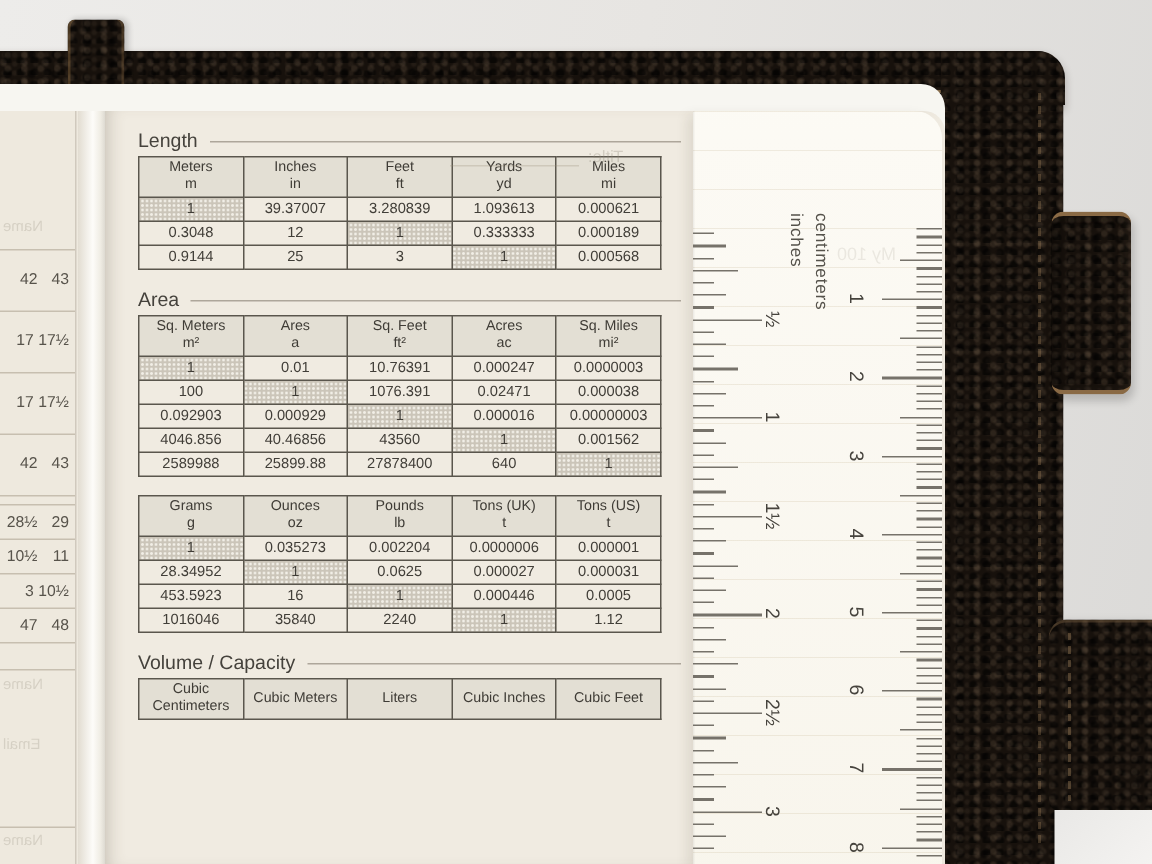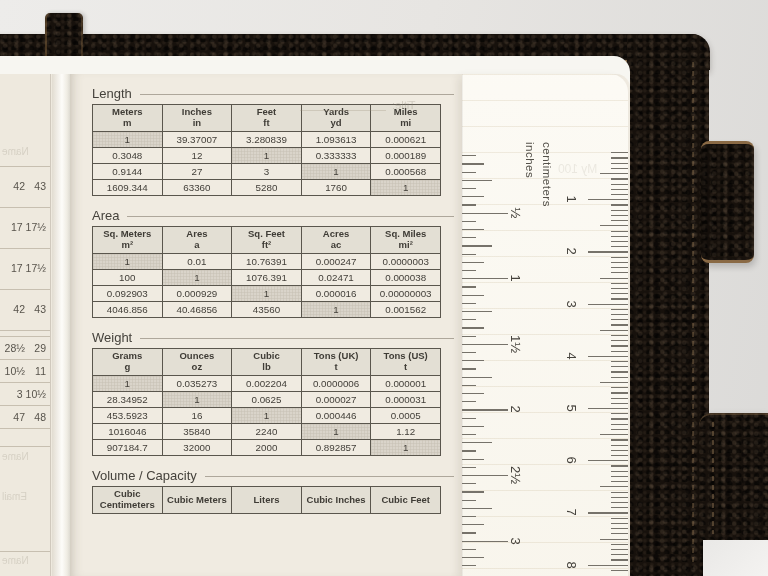--- a/index.html
+++ b/index.html
@@ -53,21 +53,21 @@
     border-radius:0 14px 0 0;box-shadow:inset 9px 0 12px -8px rgba(85,75,58,.30);}
   .page-content{position:absolute;left:22px;top:12px;width:362px;}
   .page-title{margin:0 0 16px 0;font-size:21px;font-weight:400;letter-spacing:.2px;color:#45423c;}
   .section{margin-bottom:12px;}
   .section-head{display:flex;align-items:baseline;margin-bottom:3px;}
   .section-label{font-size:13px;color:#45423c;white-space:nowrap;}
   .section-rule{flex:1;border-top:1px solid rgba(120,112,98,.55);margin-left:8px;transform:translateY(-3px);}
   .conv-table{border-collapse:collapse;table-layout:fixed;width:349px;color:#413e38;
     border:1.5px solid #4a4740;}
   .conv-table th,.conv-table td{border:1px solid #5a564d;text-align:center;vertical-align:middle;padding:0;}
-  .conv-table th{height:27px;background:#e3dfd4;font-weight:700;font-size:9.5px;line-height:1.12;color:#3f3c36;}
+  .conv-table th{height:27px;background:#e3dfd4;font-weight:400;font-size:9.5px;line-height:1.12;color:#3f3c36;}
   .conv-table td{height:16px;font-size:9.8px;}
   .conv-table td.shaded{background-color:#cbc5b9;
     background-image:radial-gradient(rgba(246,243,236,.9) .7px,transparent 1.1px);background-size:3px 3px;}
   .bleed-title{position:absolute;left:392px;top:99px;font-size:11px;color:#8f8878;opacity:.30;
     transform:scaleX(-1);}
   .bleed-rule{position:absolute;left:300px;top:110px;width:86px;height:1px;
     background:rgba(150,140,118,.28);}
   
   .ruler{position:absolute;left:462px;top:74px;width:166px;height:502px;
     background:
@@ -201,31 +201,24 @@
                 </tr>
                 <tr>
                   <td>0.3048</td>
                   <td>12</td>
                   <td class="shaded">1</td>
                   <td>0.333333</td>
                   <td>0.000189</td>
                 </tr>
                 <tr>
                   <td>0.9144</td>
-                  <td>27</td>
+                  <td>25</td>
                   <td>3</td>
                   <td class="shaded">1</td>
                   <td>0.000568</td>
-                </tr>
-                <tr>
-                  <td>1609.344</td>
-                  <td>63360</td>
-                  <td>5280</td>
-                  <td>1760</td>
-                  <td class="shaded">1</td>
                 </tr>
               </tbody>
             </table>
           </div>
           <div class="section">
             <div class="section-head">
               <span class="section-label">Area</span>
               <span class="section-rule"></span>
             </div>
             <table class="conv-table">
@@ -275,41 +268,44 @@
                   <td>0.000016</td>
                   <td>0.00000003</td>
                 </tr>
                 <tr>
                   <td>4046.856</td>
                   <td>40.46856</td>
                   <td>43560</td>
                   <td class="shaded">1</td>
                   <td>0.001562</td>
                 </tr>
+                <tr>
+                  <td>2589988</td>
+                  <td>25899.88</td>
+                  <td>27878400</td>
+                  <td>640</td>
+                  <td class="shaded">1</td>
+                </tr>
               </tbody>
             </table>
           </div>
           <div class="section">
-            <div class="section-head">
-              <span class="section-label">Weight</span>
-              <span class="section-rule"></span>
-            </div>
             <table class="conv-table">
               <thead>
                 <tr>
                   <th>
                     <div class="th-name">Grams</div>
                     <div class="th-unit">g</div>
                   </th>
                   <th>
                     <div class="th-name">Ounces</div>
                     <div class="th-unit">oz</div>
                   </th>
                   <th>
-                    <div class="th-name">Cubic</div>
+                    <div class="th-name">Pounds</div>
                     <div class="th-unit">lb</div>
                   </th>
                   <th>
                     <div class="th-name">Tons (UK)</div>
                     <div class="th-unit">t</div>
                   </th>
                   <th>
                     <div class="th-name">Tons (US)</div>
                     <div class="th-unit">t</div>
                   </th>
@@ -336,27 +332,20 @@
                   <td class="shaded">1</td>
                   <td>0.000446</td>
                   <td>0.0005</td>
                 </tr>
                 <tr>
                   <td>1016046</td>
                   <td>35840</td>
                   <td>2240</td>
                   <td class="shaded">1</td>
                   <td>1.12</td>
-                </tr>
-                <tr>
-                  <td>907184.7</td>
-                  <td>32000</td>
-                  <td>2000</td>
-                  <td>0.892857</td>
-                  <td class="shaded">1</td>
                 </tr>
               </tbody>
             </table>
           </div>
           <div class="section">
             <div class="section-head">
               <span class="section-label">Volume / Capacity</span>
               <span class="section-rule"></span>
             </div>
             <table class="conv-table">

